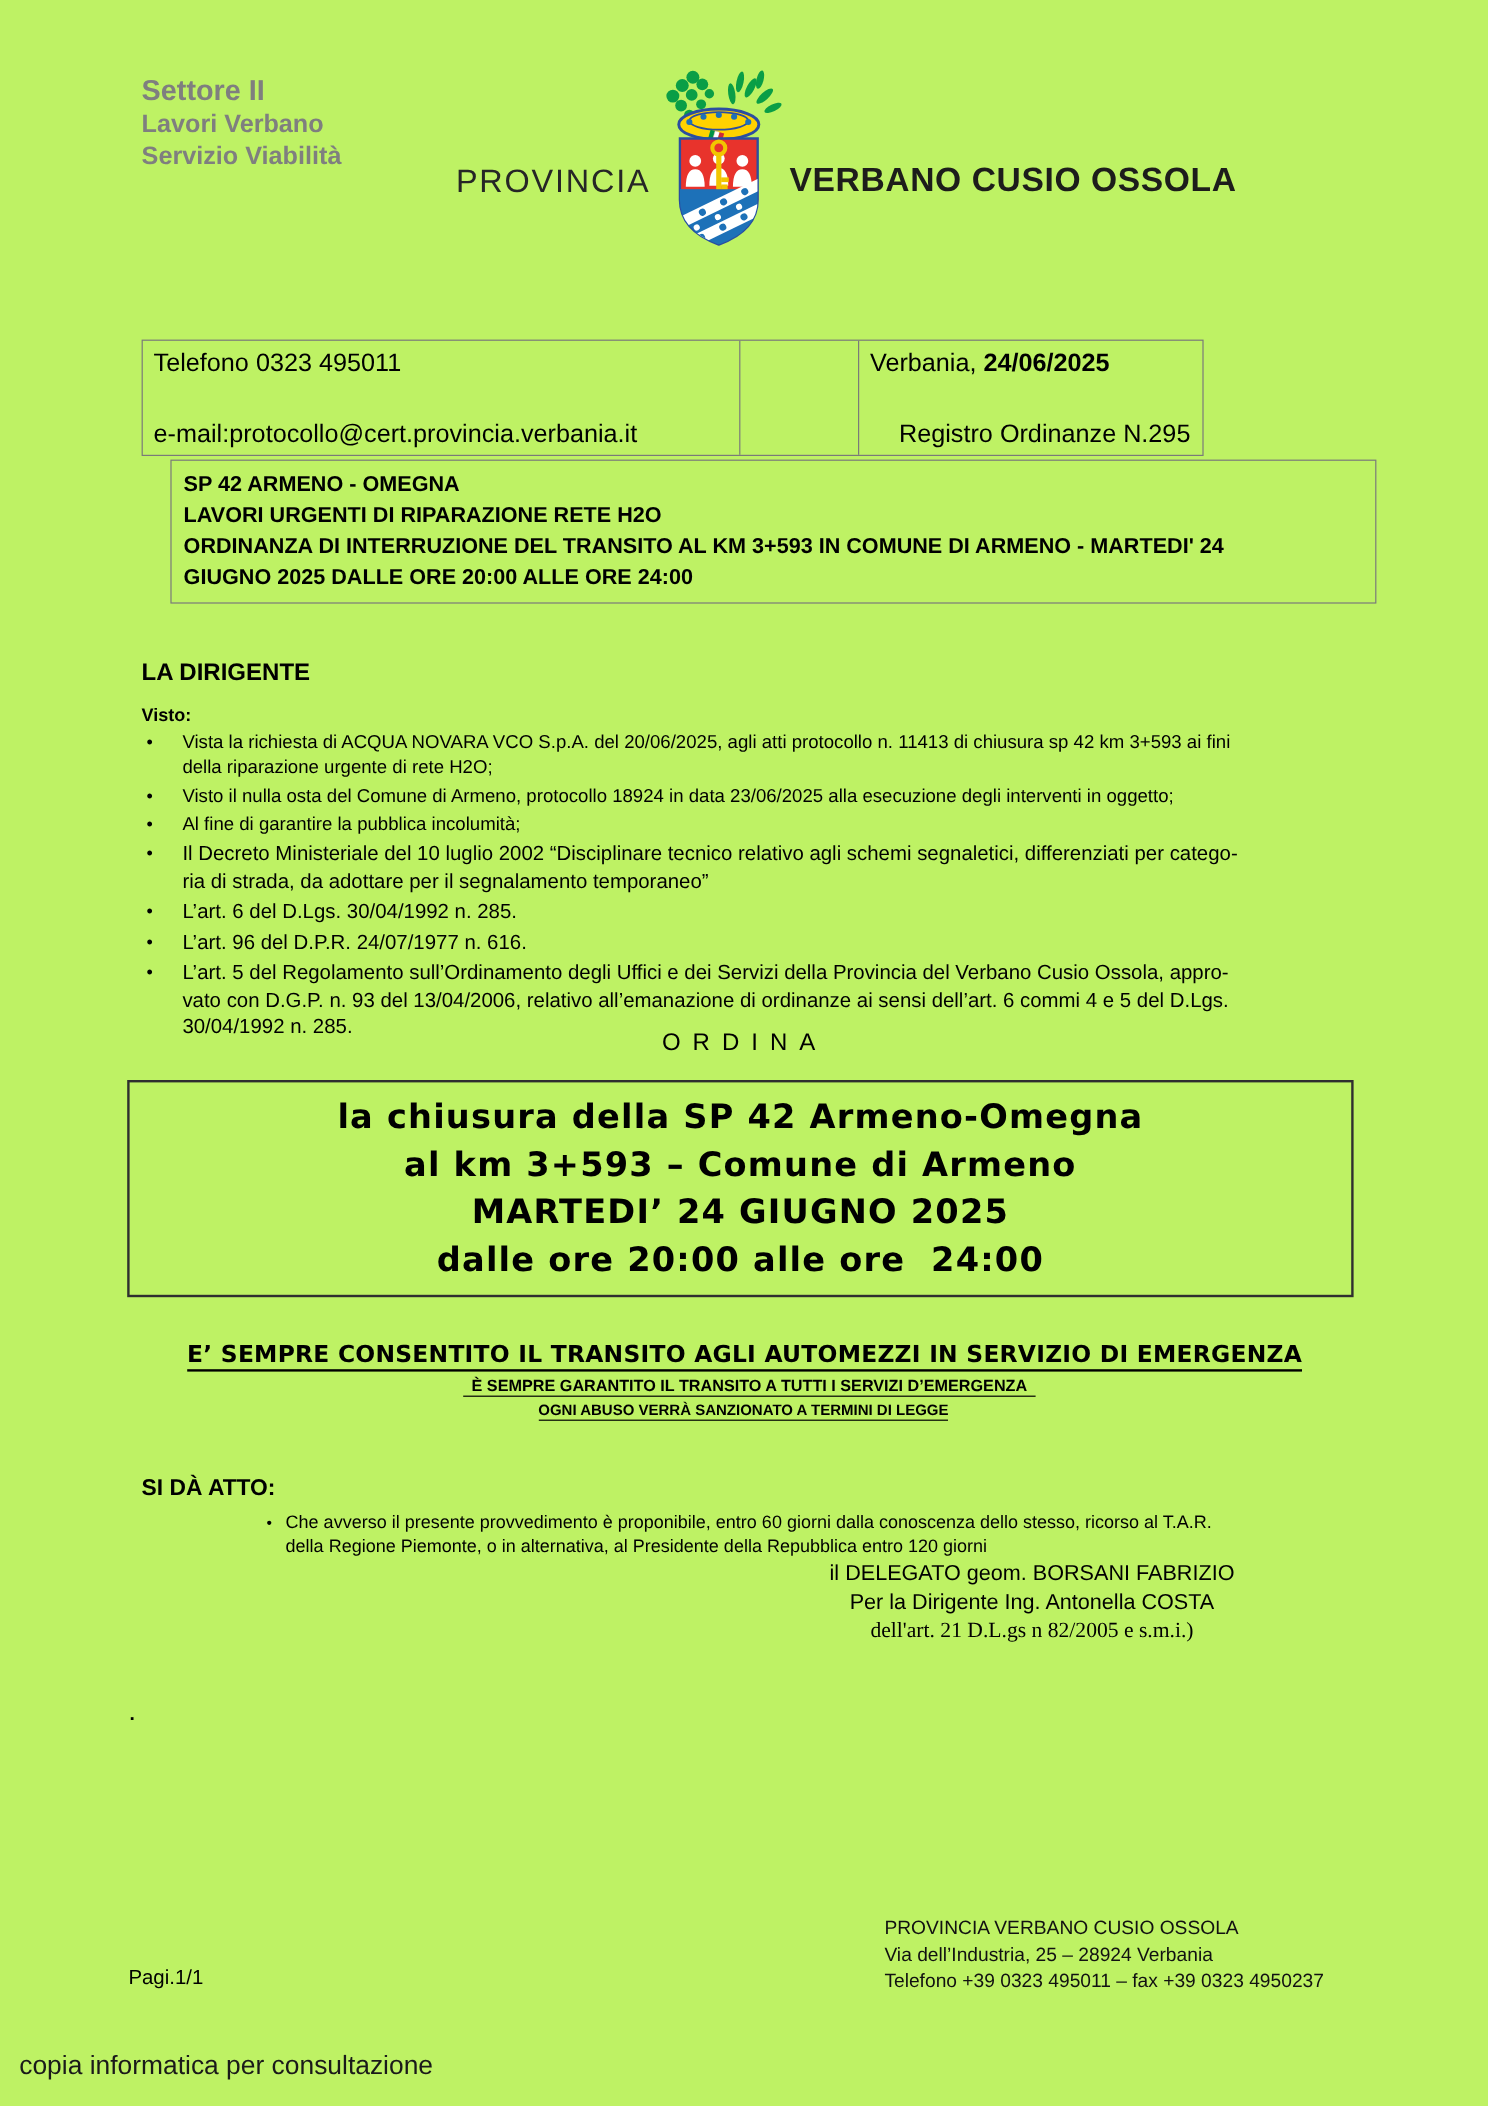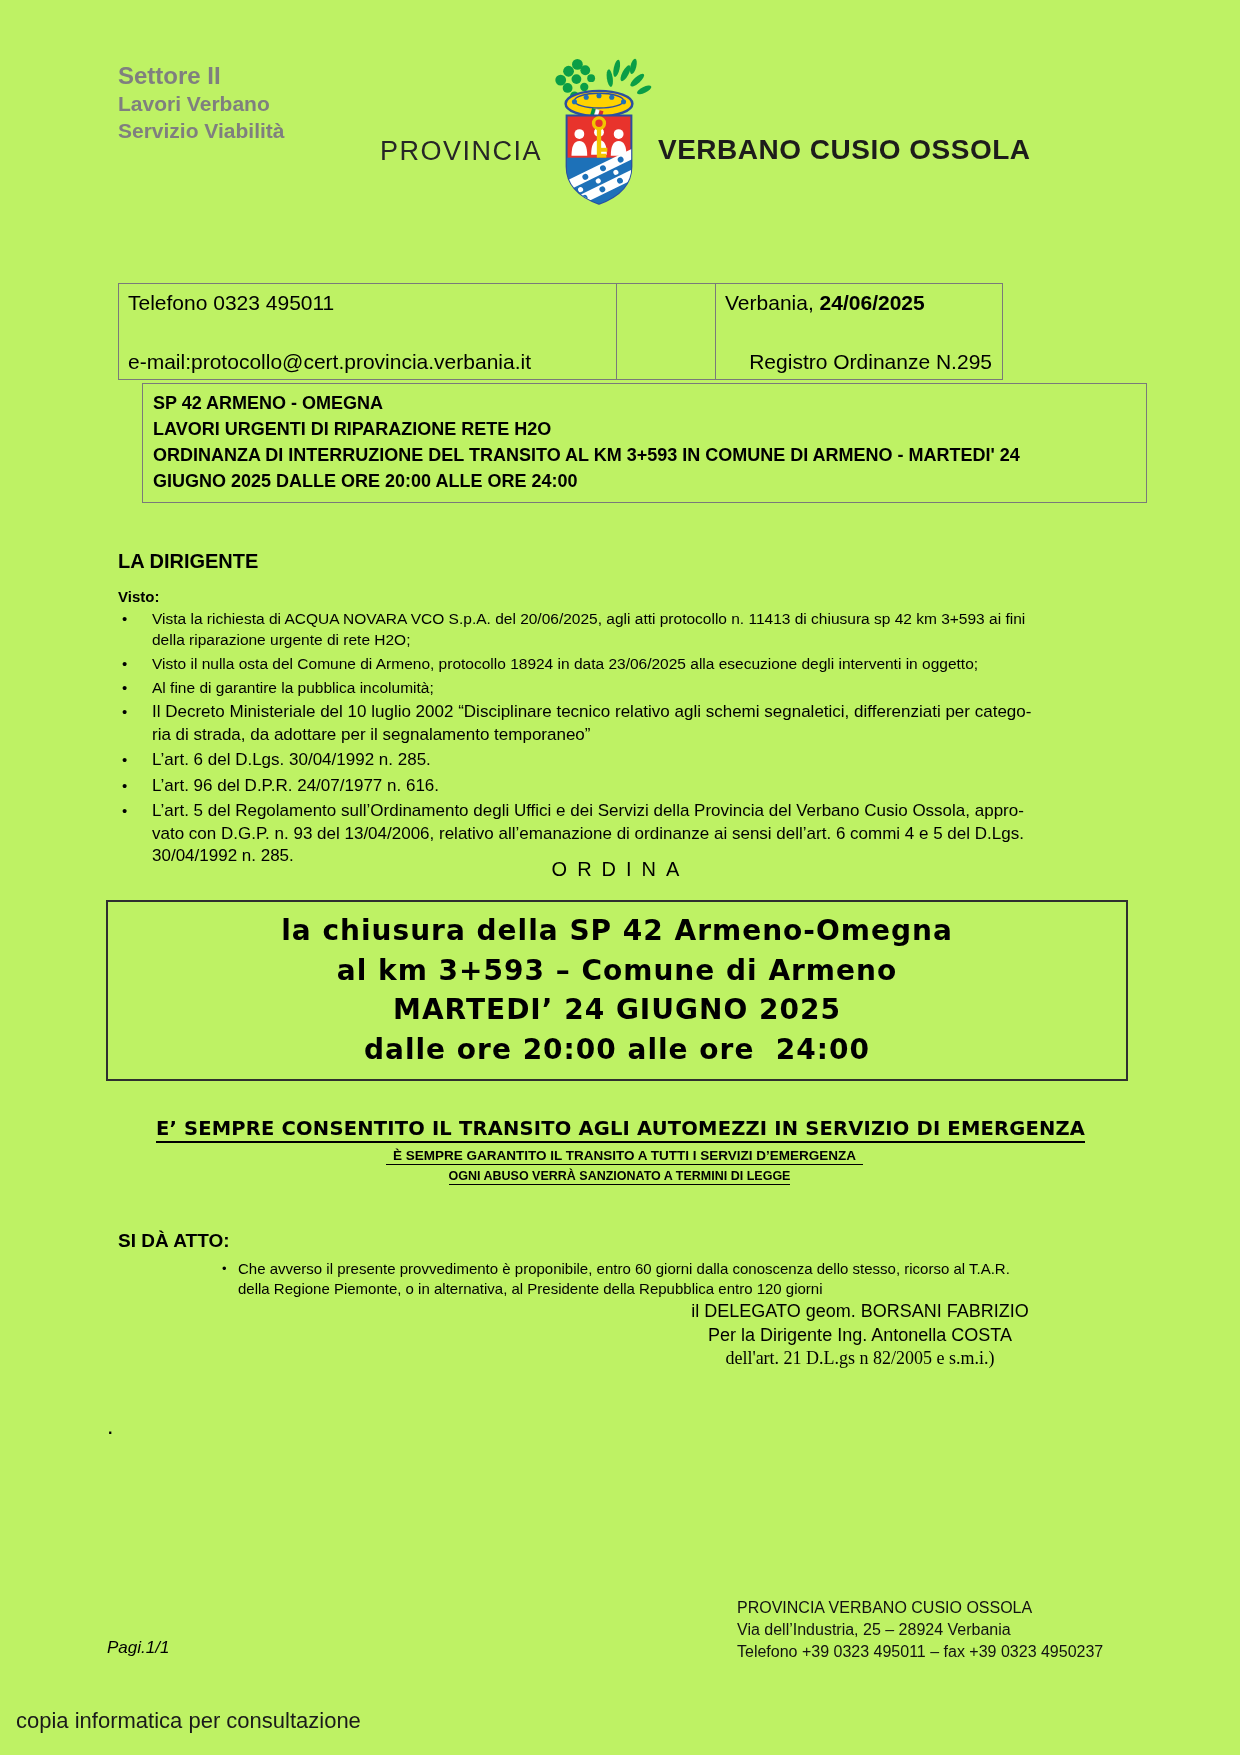--- a/index.html
+++ b/index.html
@@ -71,21 +71,21 @@
   .atto-item .txt .ln{line-height:19.5px;white-space:nowrap;}
 
   .signature{position:absolute;left:600px;top:1300px;width:520px;text-align:center;}
   .signature .sans{font-size:18px;line-height:23.5px;}
   .signature .serif{font-family:"Liberation Serif",serif;font-size:18px;line-height:22.5px;}
 
   .stray-dot{position:absolute;left:108px;top:1420px;font-size:16px;font-weight:bold;}
 
   
   .f-right{position:absolute;left:737px;top:1597px;font-size:16px;line-height:22px;color:#111;}
-  .f-page{position:absolute;left:107px;top:1638px;font-size:17px;font-style:italic;}
+  .f-page{position:absolute;left:107px;top:1638px;font-size:17px;}
   .watermark{position:absolute;left:16px;top:1708px;font-size:22px;color:#1a1a1a;}
 </style>
 </head>
 <body>
 
 <div class="page">
 
   <div class="sector">
     <div class="s1">Settore II</div>
     <div class="s2">Lavori Verbano</div>

